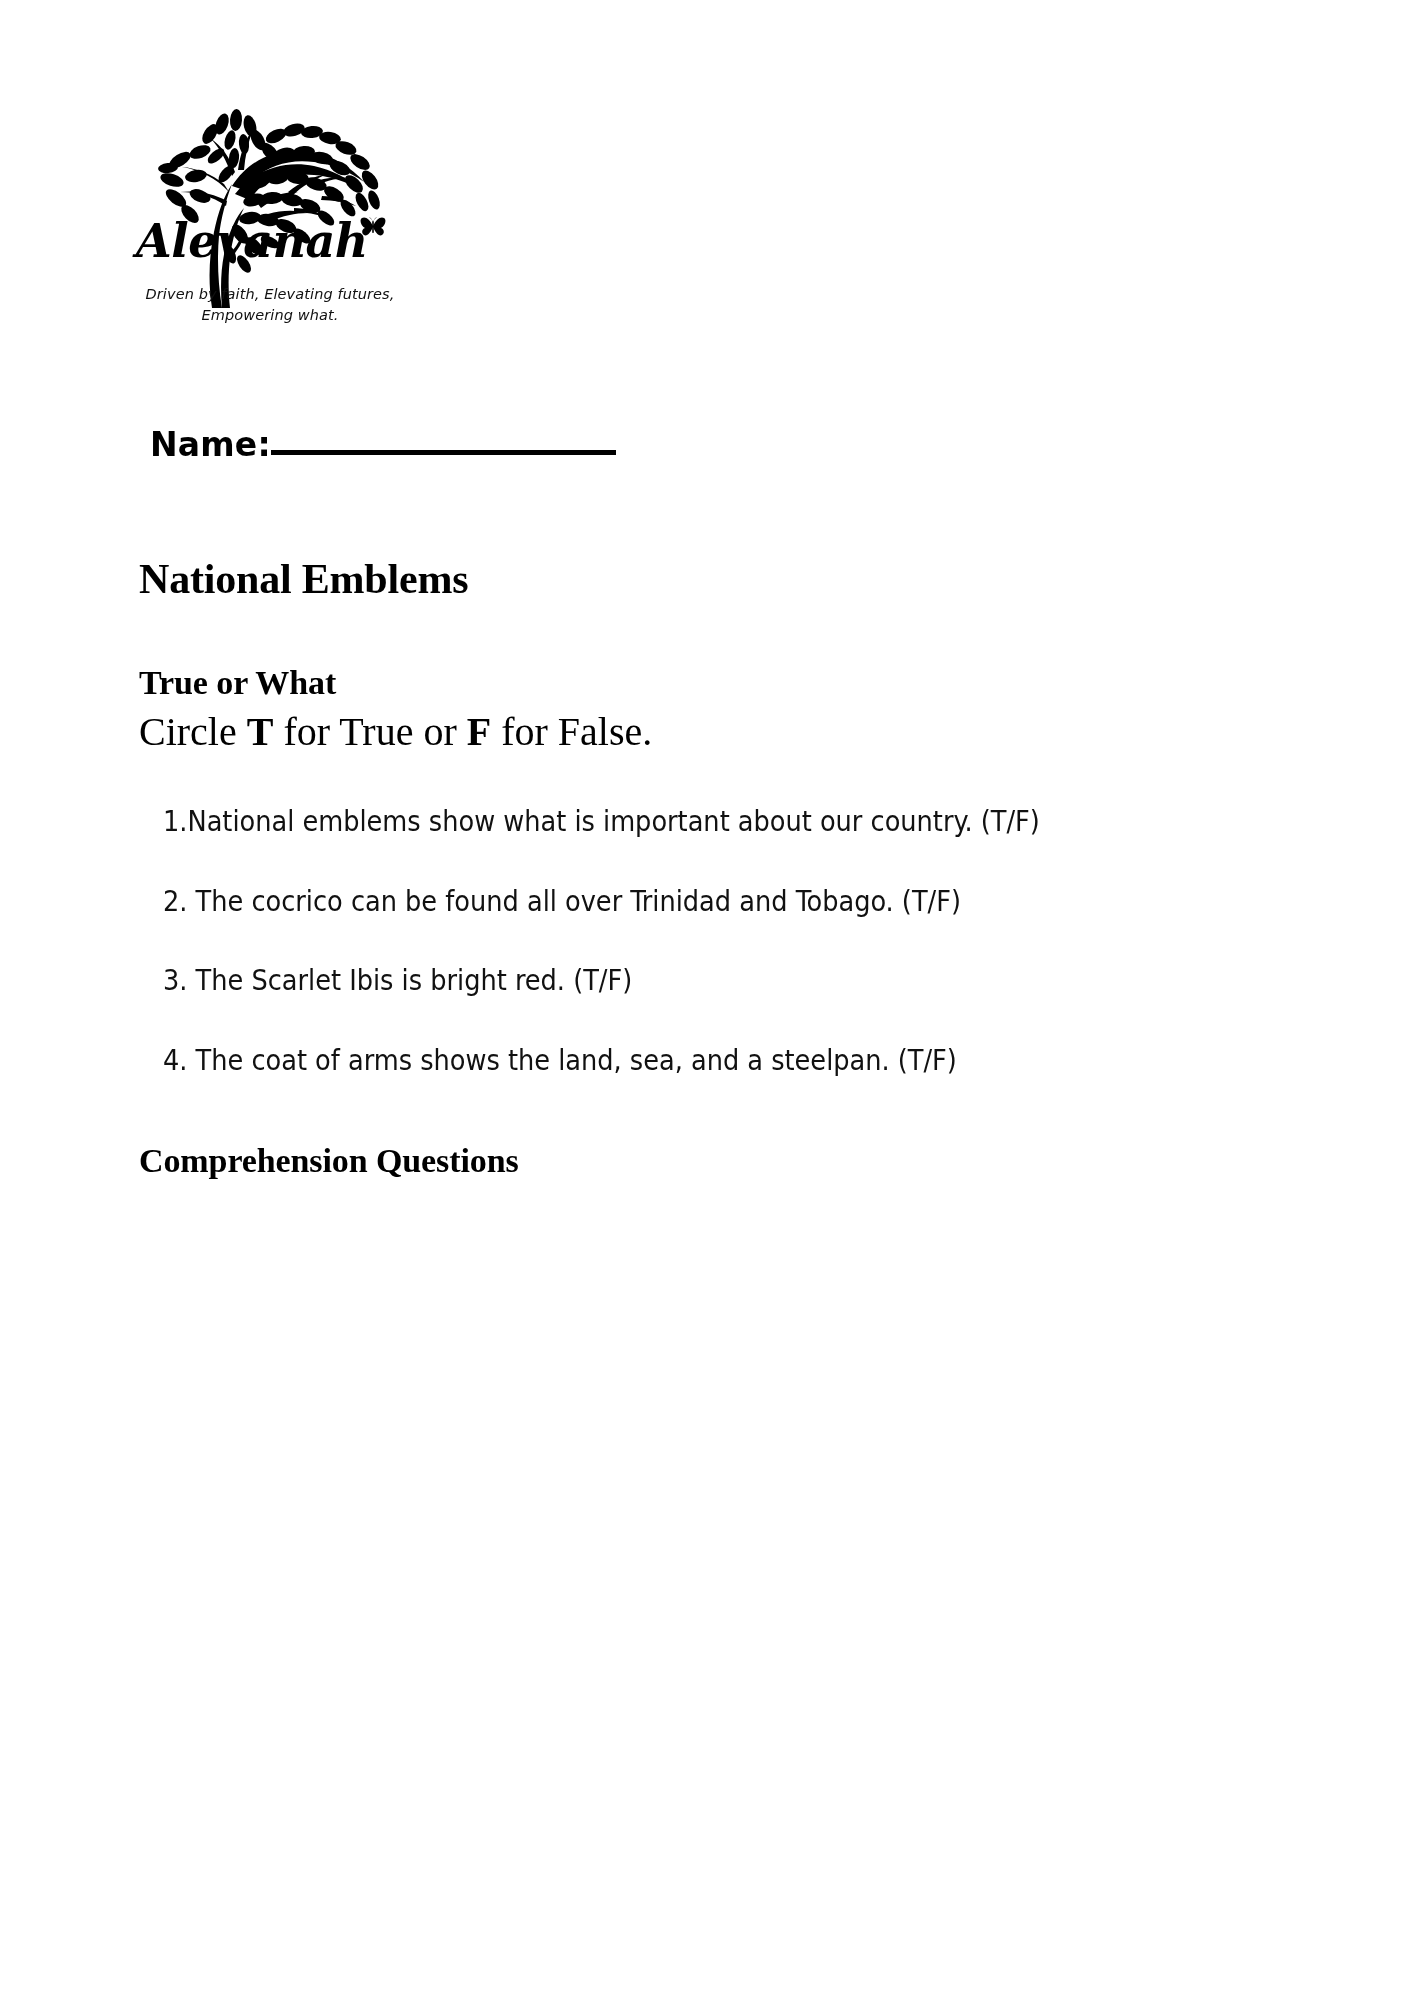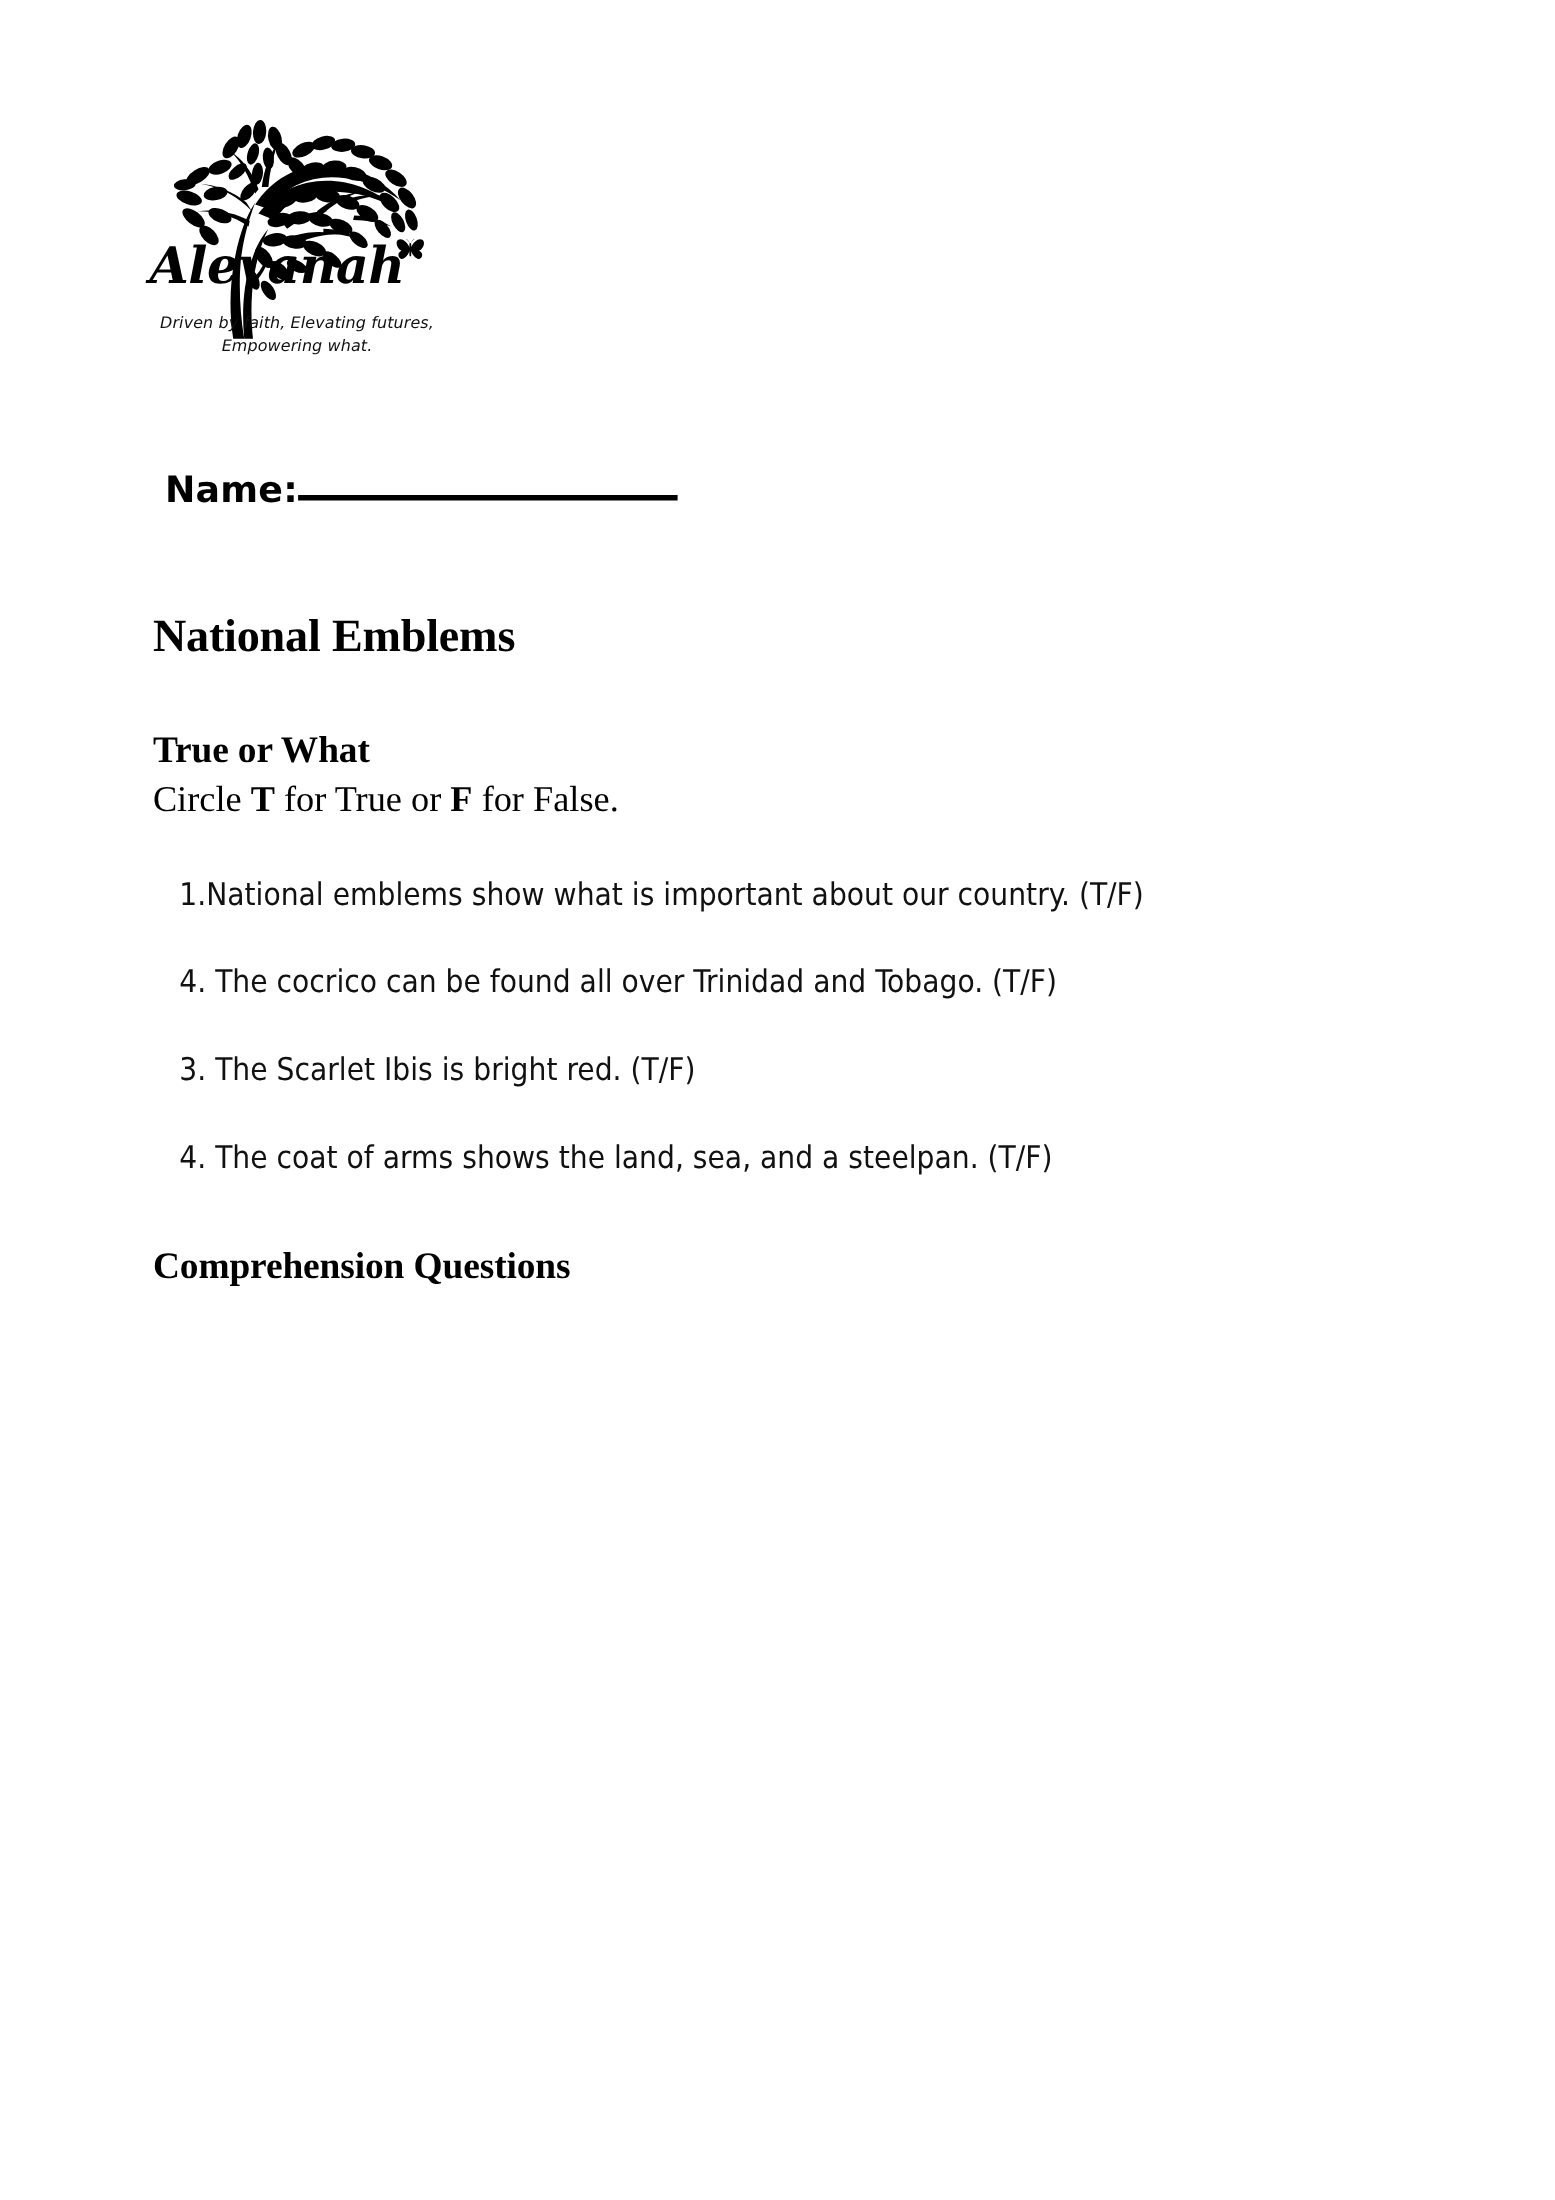--- a/index.html
+++ b/index.html
@@ -139,21 +139,21 @@
     font-weight: 700;
     font-size: 34px;
     line-height: 1.2;
     letter-spacing: -0.1px;
   }
 
   p.instruction {
     margin: 4px 0 0 0;
     font-family: "Liberation Serif", serif;
     font-weight: 400;
-    font-size: 33px;
+    font-size: 40px;
     line-height: 1.2;
   }
   p.instruction b { font-weight: 700; }
 
   ol.tf-list, ol.cq-list {
     margin: 0;
     padding: 0;
     list-style: none;
   }
 
@@ -323,21 +323,21 @@
 
     <p class="instruction">
       <span>Circle </span><b>T</b><span> for True or </span><b>F</b><span> for False.</span>
     </p>
 
     <div class="gap-after-instruction"></div>
 
     <ol class="tf-list">
       <li class="q-item first">1.National emblems show what is important about our country. (T/F)</li>
       <div class="q-spacing"></div>
-      <li class="q-item">4. The cocrico can be found all over Trinidad and Tobago. (T/F)</li>
+      <li class="q-item">2. The cocrico can be found all over Trinidad and Tobago. (T/F)</li>
       <div class="q-spacing"></div>
       <li class="q-item">3. The Scarlet Ibis is bright red. (T/F)</li>
       <div class="q-spacing"></div>
       <li class="q-item">4. The coat of arms shows the land, sea, and a steelpan. (T/F)</li>
     </ol>
 
     <div class="section-gap-2"></div>
 
     <h2 class="section-head">Comprehension Questions</h2>
 

